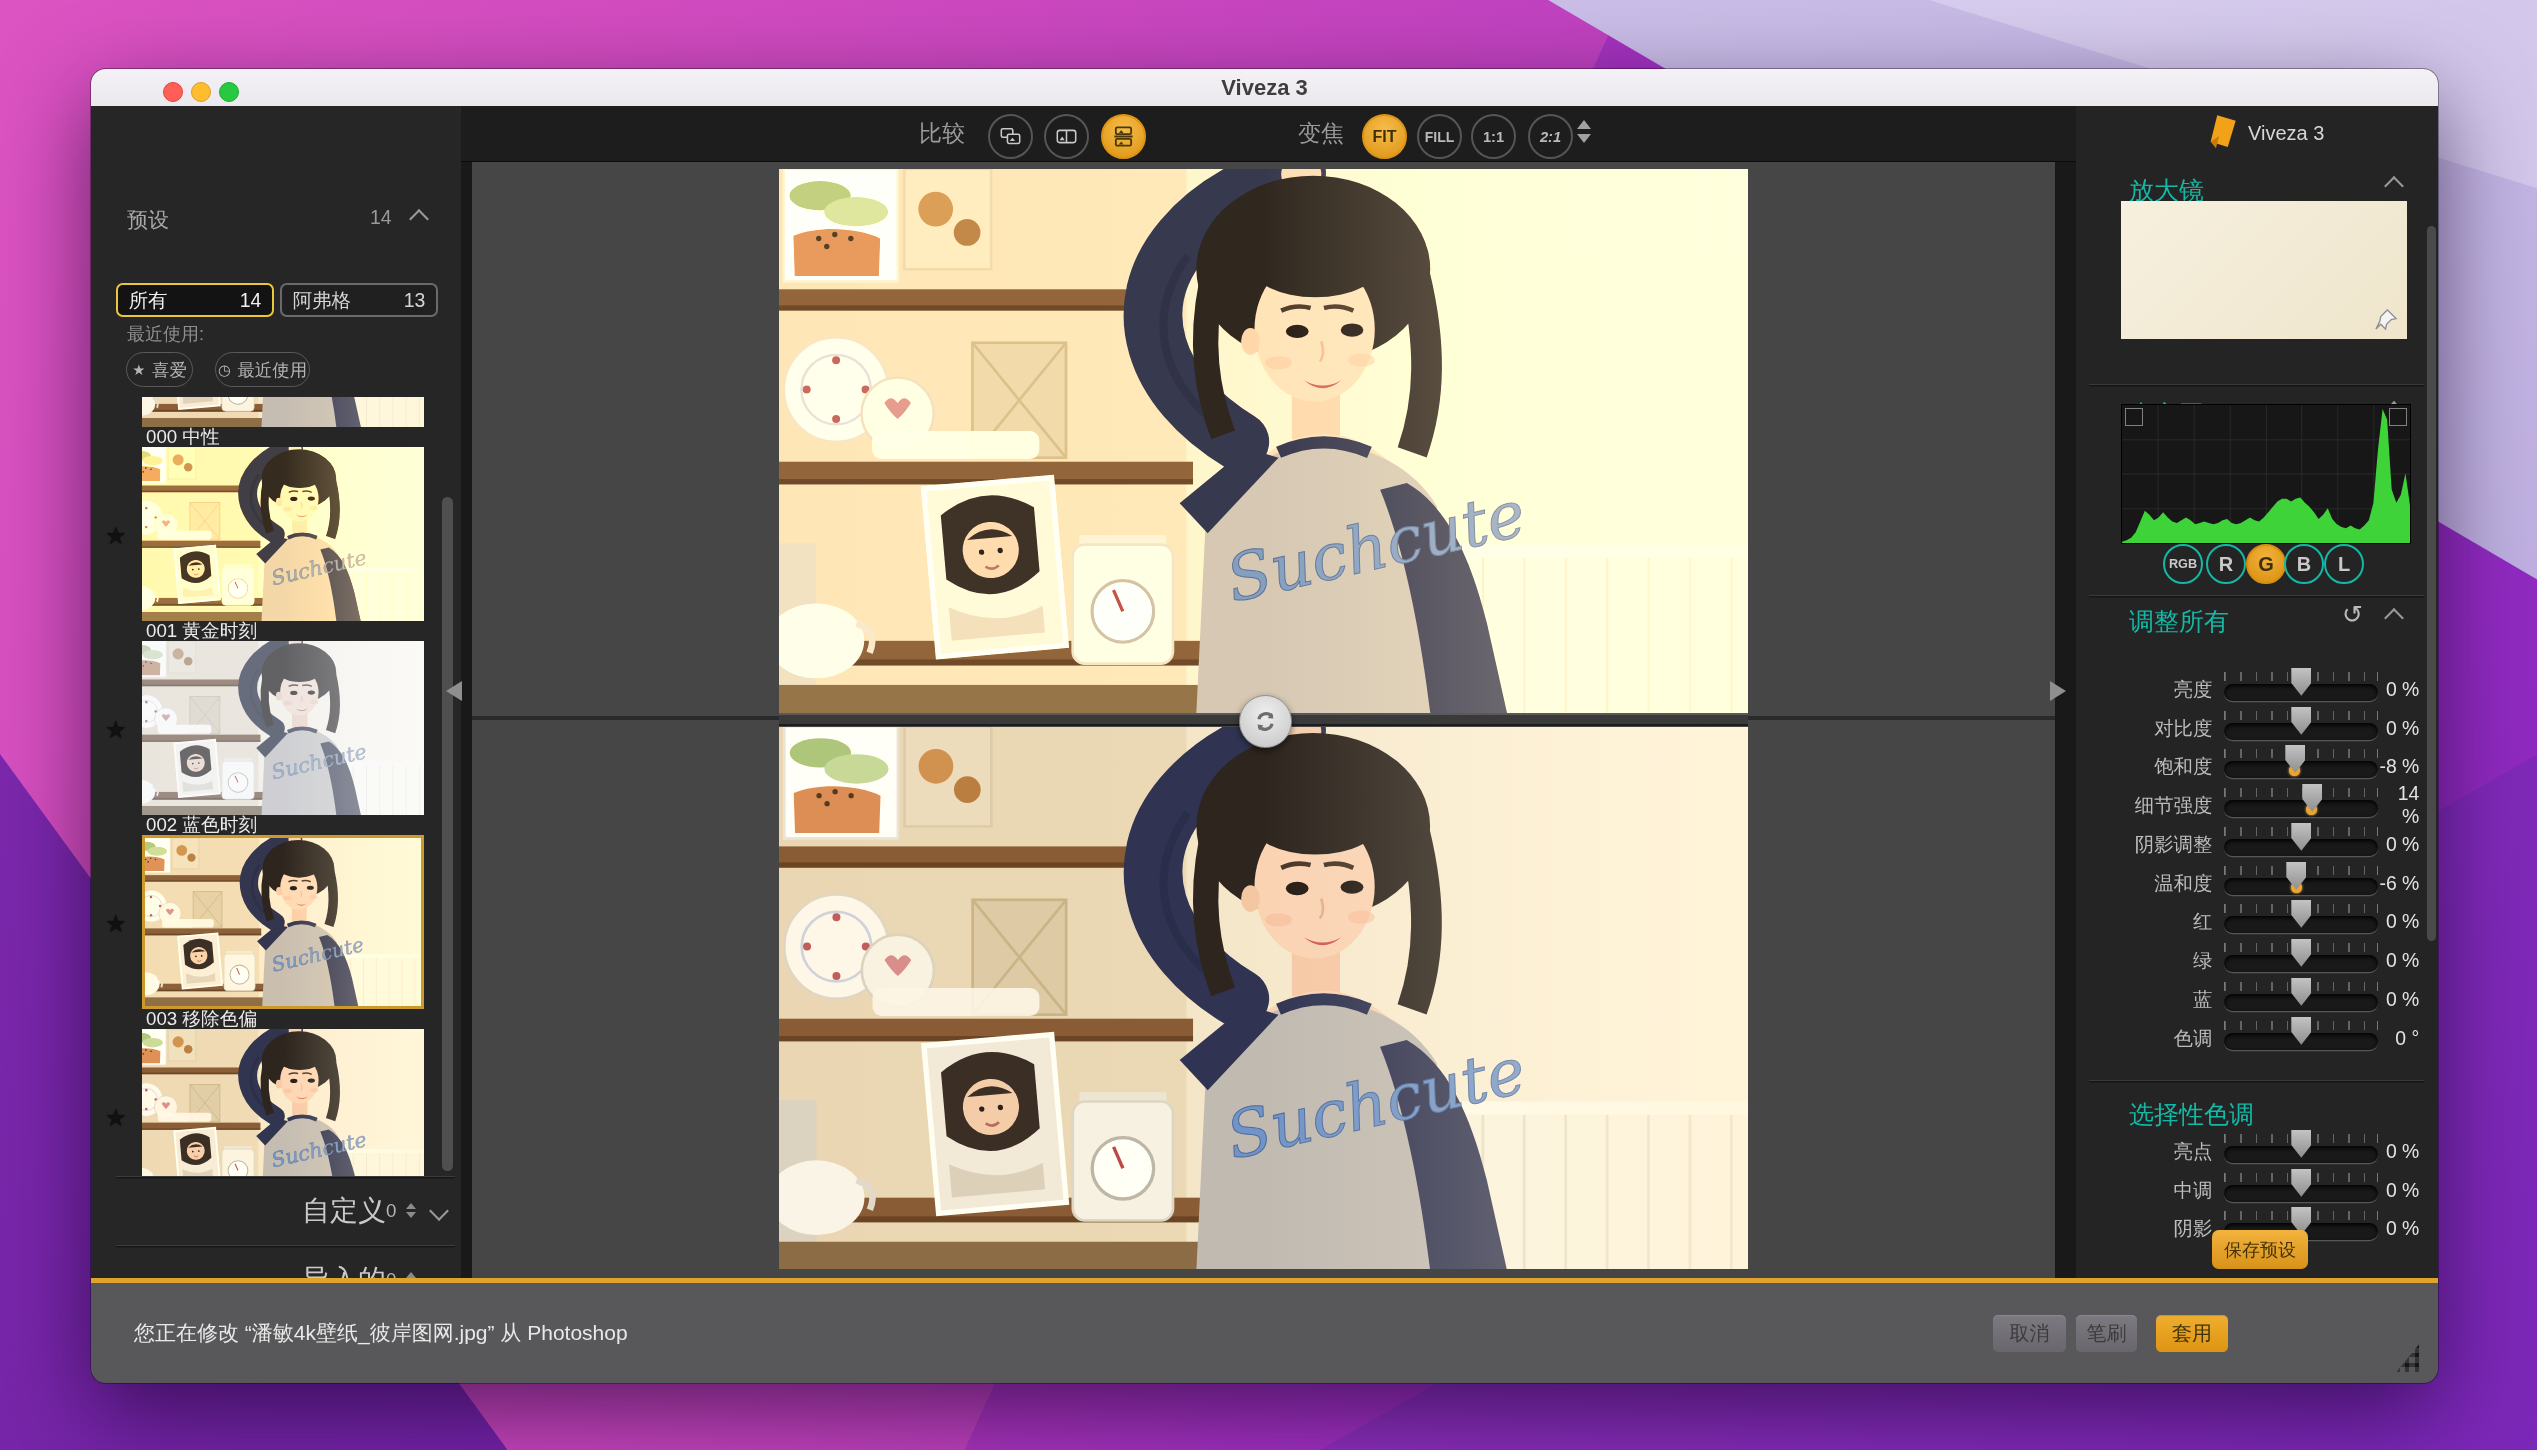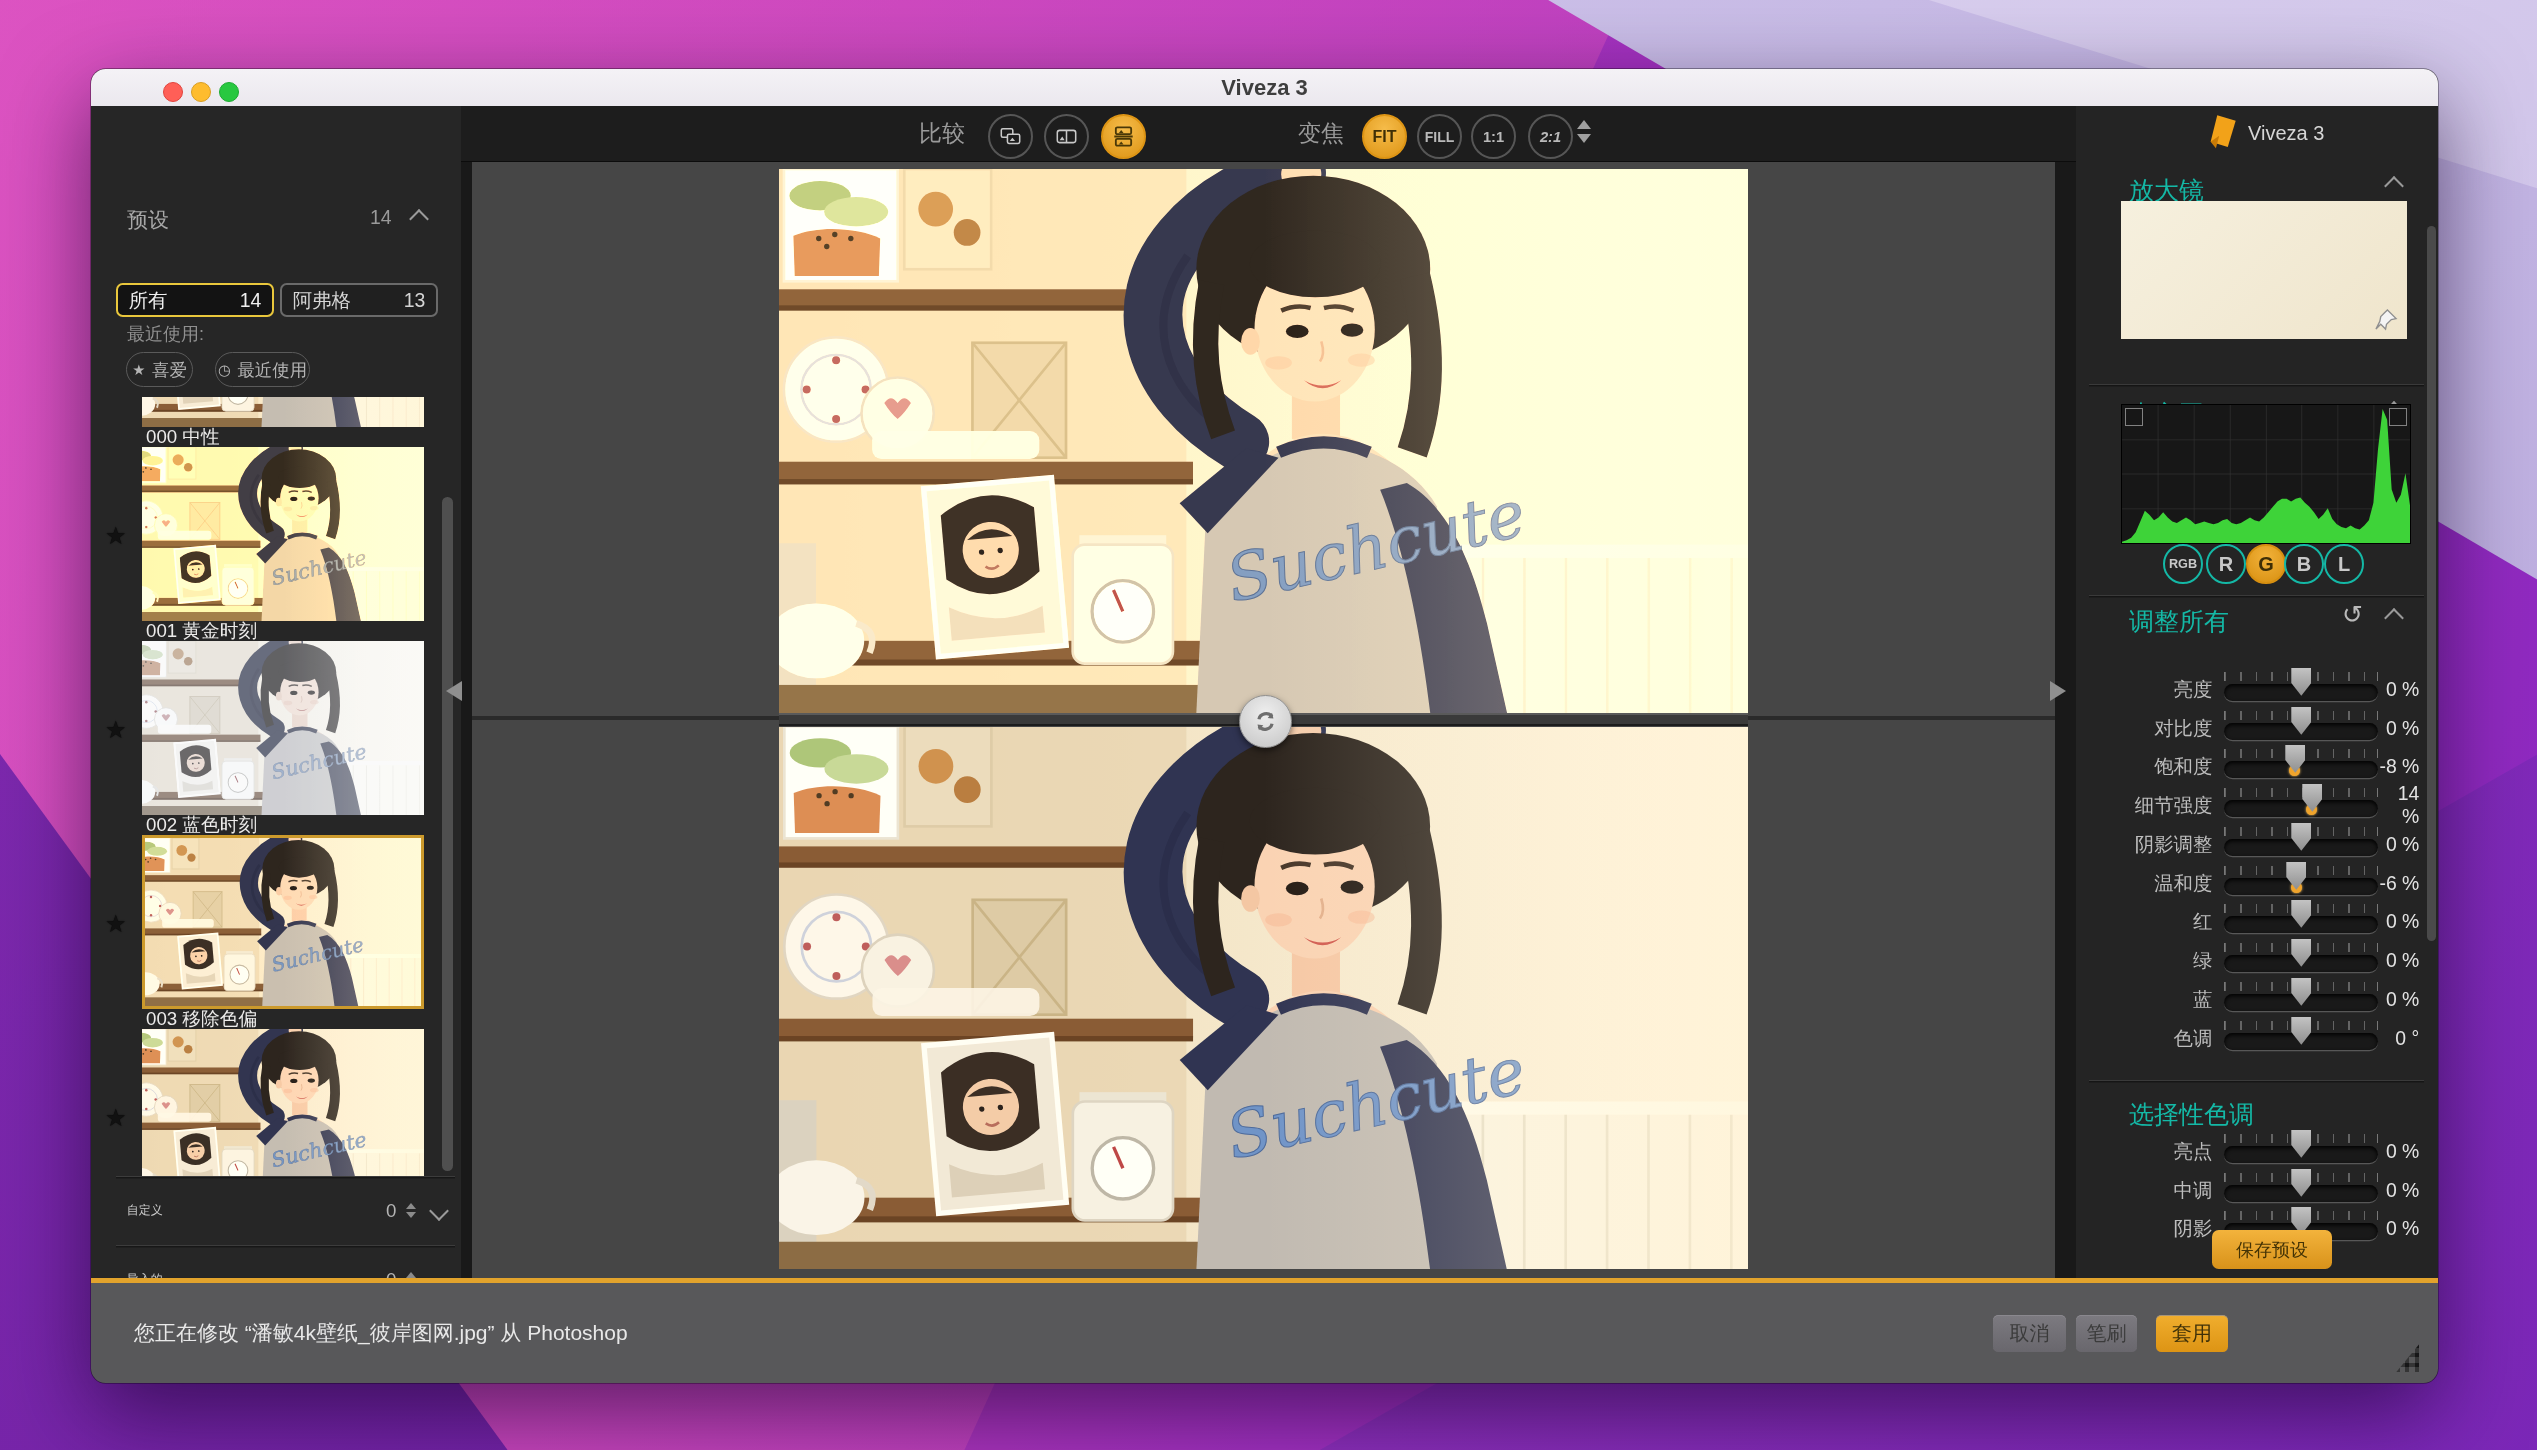--- a/index.html
+++ b/index.html
@@ -51,21 +51,21 @@
   .thumb.sel{border:3.3px solid #c8941f;}
   .thumb.cool::after{content:"";position:absolute;inset:0;background:rgba(186,203,233,.30);}
   .f-neutral{filter:sepia(.15) saturate(1.05);}
   .f-golden{filter:sepia(.6) saturate(1.5) brightness(1.05);}
   .f-cool{filter:saturate(.5) brightness(1.12) contrast(.96);}
   .f-sel{filter:sepia(.22) saturate(1.1);}
   .plabel{height:20px;line-height:20px;font-size:18.7px;color:#ecebea;padding-left:4px;}
   .star{position:absolute;left:-37px;top:75px;font-size:24px;color:#111;text-shadow:0 0 1.3px #000;}
   .sdiv{position:absolute;left:25px;width:339px;height:1.3px;background:#3c3c3c;box-shadow:0 1.3px 0 #121212;}
   .srow{position:absolute;left:25px;width:339px;height:53px;display:flex;align-items:center;}
-  .srow .lbl{font-size:12px;color:#c9c9c9;flex:1;padding-left:10.7px;}
+  .srow .lbl{font-size:28px;color:#c9c9c9;flex:1;padding-left:10.7px;text-align:right;}
   .srow .cnt{font-size:18.7px;color:#b5b5b5;margin-right:9.3px;}
   .sbthumb{position:absolute;left:351px;width:10.7px;border-radius:5.3px;background:#4f4f4f;}
   
   .canvas-bg{position:absolute;left:370px;top:93px;width:1615px;height:1116px;background:#191919;}
   .canvas-inner{position:absolute;left:381px;top:93px;width:1583px;height:1116px;background:#464646;}
   .pane{position:absolute;left:688px;width:969px;overflow:hidden;background:#888;}
   .pane svg{width:100%;height:100%;display:block;}
   .pane-top{filter:sepia(.30) saturate(1.15) brightness(1.03);}
   .pane-bot{filter:sepia(.08) saturate(1.02);}
   .splitline{position:absolute;left:381px;top:647px;width:1583px;height:4px;background:#2a2a2a;}
@@ -94,21 +94,21 @@
   .track{position:relative;width:154px;height:48px;margin-left:12px;}
   .ticks{position:absolute;left:0;top:6.7px;width:154px;height:9.3px;
          background:repeating-linear-gradient(to right,#646464 0 1.3px,transparent 1.3px 15.4px);
          border-left:1.3px solid #787878;border-right:1.3px solid #787878;box-sizing:border-box;}
   .groove{position:absolute;left:0;top:18.7px;width:154px;height:17.4px;border-radius:8.7px;background:#191919;
           box-shadow:inset 0 2px 4px #000,0 1.3px 0 #575757;}
   .thumbp{position:absolute;top:2.7px;width:20px;height:28px;background:linear-gradient(#c3c3c3,#8e8e8e);
           clip-path:polygon(0 0,100% 0,100% 55%,50% 100%,0 55%);}
   .vdot{display:none;position:absolute;top:23px;width:10.7px;height:10.7px;border-radius:50%;background:#f0a42c;box-shadow:0 0 2.7px #f7c467;}
   .sliderrow .sval{flex:1;text-align:right;font-size:19.4px;color:#e3e3e3;}
-  .savebtn{position:absolute;left:136px;top:1124px;width:120px;height:39px;border-radius:6.7px;
+  .savebtn{position:absolute;left:136px;top:1124px;width:96px;height:39px;border-radius:6.7px;
            background:linear-gradient(#f3b33c,#d8921a);display:flex;align-items:center;justify-content:center;
            font-size:18px;color:#443305;}
   .rpscroll{position:absolute;left:351px;top:120px;width:9.3px;height:715px;border-radius:4.7px;background:#4a4a4a;}
   
   .footer{position:absolute;left:0;top:1209px;width:2347px;height:106px;background:#58585a;border-top:5.3px solid #e2a32c;box-sizing:border-box;}
   .status{position:absolute;left:43px;top:0;height:100px;line-height:100px;font-size:21px;color:#e8e8e8;}
   .fbtn{position:absolute;top:32px;height:37px;border-radius:5.3px;display:flex;align-items:center;justify-content:center;
         font-size:20px;background:linear-gradient(#7c7a80,#69676d);color:#3b3b3b;box-shadow:inset 0 0.7px 0 #8f8d93;}
   .fbtn.primary{background:linear-gradient(#f0ae2e,#dd9414);color:#3f3108;}
   .grip{position:absolute;right:18.7px;bottom:12px;width:23px;height:28px;

